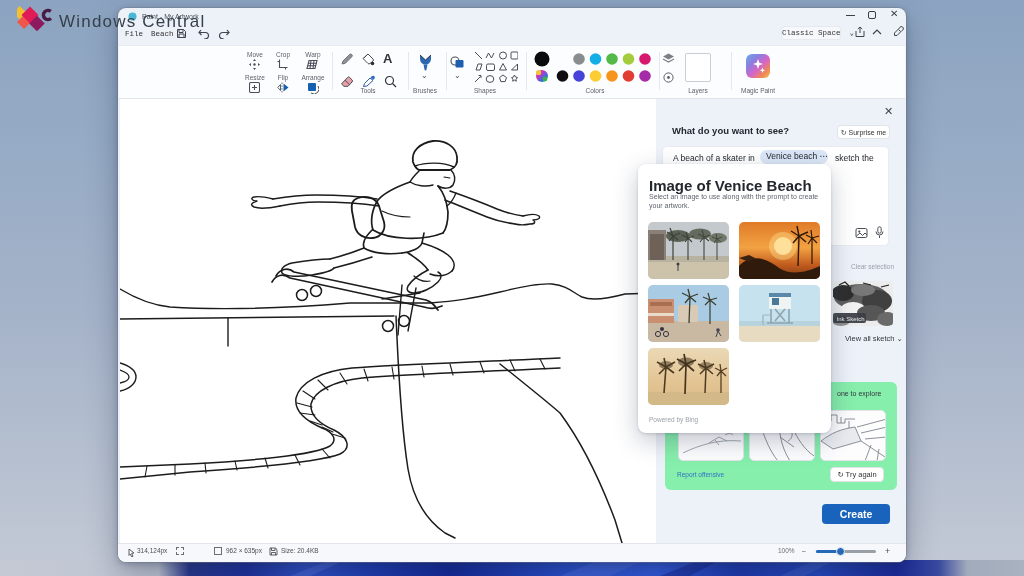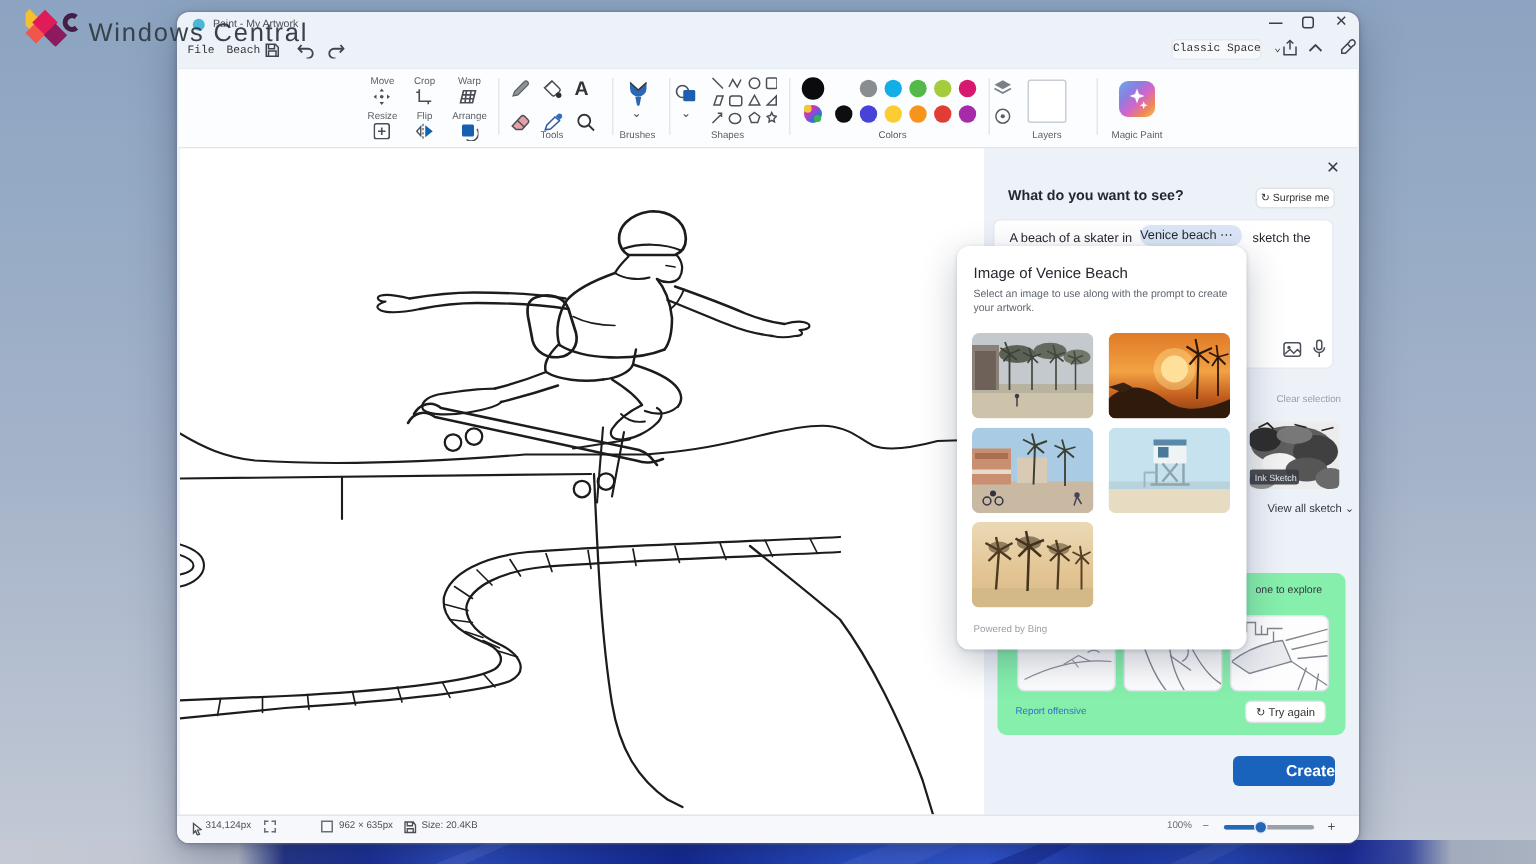--- a/index.html
+++ b/index.html
@@ -373,21 +373,21 @@
     <path d="M294 177 C 298 181, 304 183, 310 182" stroke-width="1.2"></path>
   </svg>
   </div>
 
   <div id="panel">
     <div class="abs" style="left:228px;top:6px;font-size:11px;color:#3a3f46">✕</div>
     <div class="abs" style="left:16px;top:26px;font-size:9.5px;font-weight:bold;color:#23272e">What do you want to see?</div>
     <div class="btn" style="left:181px;top:26px;width:53px;height:14px;line-height:13px;font-size:7px">↻ Surprise me</div>
     <div class="abs" style="left:6px;top:47px;width:227px;height:100px;background:#fff;border:1px solid #e9ebf0;border-radius:5px">
       <div class="abs" style="left:10px;top:6px;font-size:8.5px;color:#23272e">A beach of a skater in</div>
-      <div class="abs" style="left:97px;top:3px;width:68px;height:14px;background:#dbe7f7;border-radius:7px;font-size:8.5px;color:#23272e;text-align:left;line-height:13px">Venice beach ⋯</div>
+      <div class="abs" style="left:97px;top:3px;width:68px;height:14px;background:#dbe7f7;border-radius:7px;font-size:8.5px;color:#23272e;text-align:right;line-height:13px">Venice beach ⋯</div>
       <div class="abs" style="left:172px;top:6px;font-size:8.5px;color:#23272e">sketch the</div>
       <div class="abs" style="left:10px;top:22px;font-size:8.5px;color:#23272e">sunset</div>
       <svg class="abs" style="left:192px;top:80px" width="13" height="12" viewBox="0 0 13 12" fill="none" stroke="#4a4f57" stroke-width="1">
         <rect x="1" y="1.5" width="11" height="9" rx="1.5"></rect>
           <circle cx="4.3" cy="4.6" r="1.1" fill="#4a4f57" stroke="none"></circle>
           <path d="M1.5 9 L5 6 l2.5 2.5 L10 6 l2 2"></path>
       </svg>
       <svg class="abs" style="left:212px;top:79px" width="9" height="13" viewBox="0 0 9 13" fill="none" stroke="#4a4f57" stroke-width="1">
         <rect x="2.8" y="0.8" width="3.4" height="6.4" rx="1.7"></rect>
           <path d="M1 5.5 a3.5 3.5 0 0 0 7 0 M4.5 9.5 v2.5"></path>
@@ -431,21 +431,21 @@
         <svg width="66" height="51" viewBox="0 0 66 51" fill="none" stroke="#80858e" stroke-width="0.9">
           <path d="M2 10 h8 v-6 h6 v8 h8 v-4 h10"></path>
             <path d="M8 4 v6 M20 6 v6 M28 10 v16"></path>
           <path d="M0 30 C 10 22, 20 18, 34 16 L 40 30 L 12 38 Z" fill="#e9ebef" stroke="#80858e"></path>
           <path d="M36 16 L 66 8 M40 22 L 66 16 M44 28 L 66 26 M40 30 L 64 46 M50 34 L 44 50 M58 38 L 56 50"></path>
         </svg>
       </div>
       <div class="abs" style="left:12px;top:89px;font-size:6.5px;color:#3173c4">Report offensive</div>
       <div class="btn" style="left:165px;top:85px;width:54px;height:15px;line-height:14px;font-size:7.5px">↻ Try again</div>
     </div>
-    <div class="abs" style="left:166px;top:405px;width:68px;height:20px;background:#1a63bd;border-radius:4px;color:#fff;font-size:10.5px;font-weight:bold;text-align:right;line-height:20px">Create</div>
+    <div class="abs" style="left:166px;top:405px;width:68px;height:20px;background:#1a63bd;border-radius:4px;color:#fff;font-size:10.5px;font-weight:bold;text-align:center;line-height:20px">Create</div>
   </div>
 
   <div id="statusbar">
     <svg class="abs" style="left:10px;top:4px" width="7" height="9" viewBox="0 0 7 9" fill="none" stroke="#4a4f57" stroke-width="0.9">
         <path d="M1 1 L6 5 L3.6 5.4 L5 8.2 L3.6 8.8 L2.4 6 L1 7.4 Z"></path>
       </svg>
     <div class="abs" style="left:19px;top:3px">314,124px</div>
     <div class="abs" style="left:58px;top:3px;width:8px;height:8px;border:1px dashed #6a6f77"></div>
     <div class="abs" style="left:96px;top:3px;width:8px;height:8px;border:1px solid #6a6f77"></div>
     <div class="abs" style="left:108px;top:3px">962 × 635px</div>
@@ -455,21 +455,21 @@
     <div class="abs" style="left:163px;top:3px">Size: 20.4KB</div>
     <div class="abs" style="left:660px;top:3px;color:#6a6f77">100%</div>
     <div class="abs" style="left:684px;top:3px;color:#4a4f57">–</div>
     <div class="abs" style="left:698px;top:6px;width:60px;height:2.5px;background:#9aa0a8;border-radius:2px"></div>
     <div class="abs" style="left:698px;top:6px;width:24px;height:2.5px;background:#2668b8;border-radius:2px"></div>
     <div class="abs" style="left:718px;top:2.5px;width:9px;height:9px;border-radius:50%;background:#2668b8;border:1.5px solid #e9edf3"></div>
     <div class="abs" style="left:767px;top:2px;color:#4a4f57;font-size:9px">+</div>
   </div>
 
   <div id="popup">
-    <div class="abs" style="left:11px;top:13px;font-size:10px;font-weight:normal;color:#23272e">Image of Venice Beach</div>
+    <div class="abs" style="left:11px;top:13px;font-size:15px;font-weight:bold;color:#23272e">Image of Venice Beach</div>
     <div class="abs" style="left:11px;top:29px;font-size:7px;color:#5f656e;line-height:8.5px">Select an image to use along with the prompt to create<br>your artwork.</div>
     <div class="thumb" style="left:10px;top:58px">
       <svg width="81" height="57" viewBox="0 0 81 57">
         <rect width="81" height="57" fill="#c3c9cc"></rect>
         <rect x="0" y="38" width="81" height="19" fill="#cdc3ab"></rect>
         <rect x="0" y="34" width="81" height="6" fill="#b8b2a0"></rect>
         <rect x="0" y="8" width="18" height="30" fill="#8a8078"></rect>
         <rect x="2" y="12" width="14" height="26" fill="#6e6258"></rect>
         <ellipse cx="30" cy="14" rx="12" ry="6" fill="#49503f" opacity="0.85"></ellipse>
         <ellipse cx="52" cy="12" rx="11" ry="5.5" fill="#4c5342" opacity="0.8"></ellipse>

